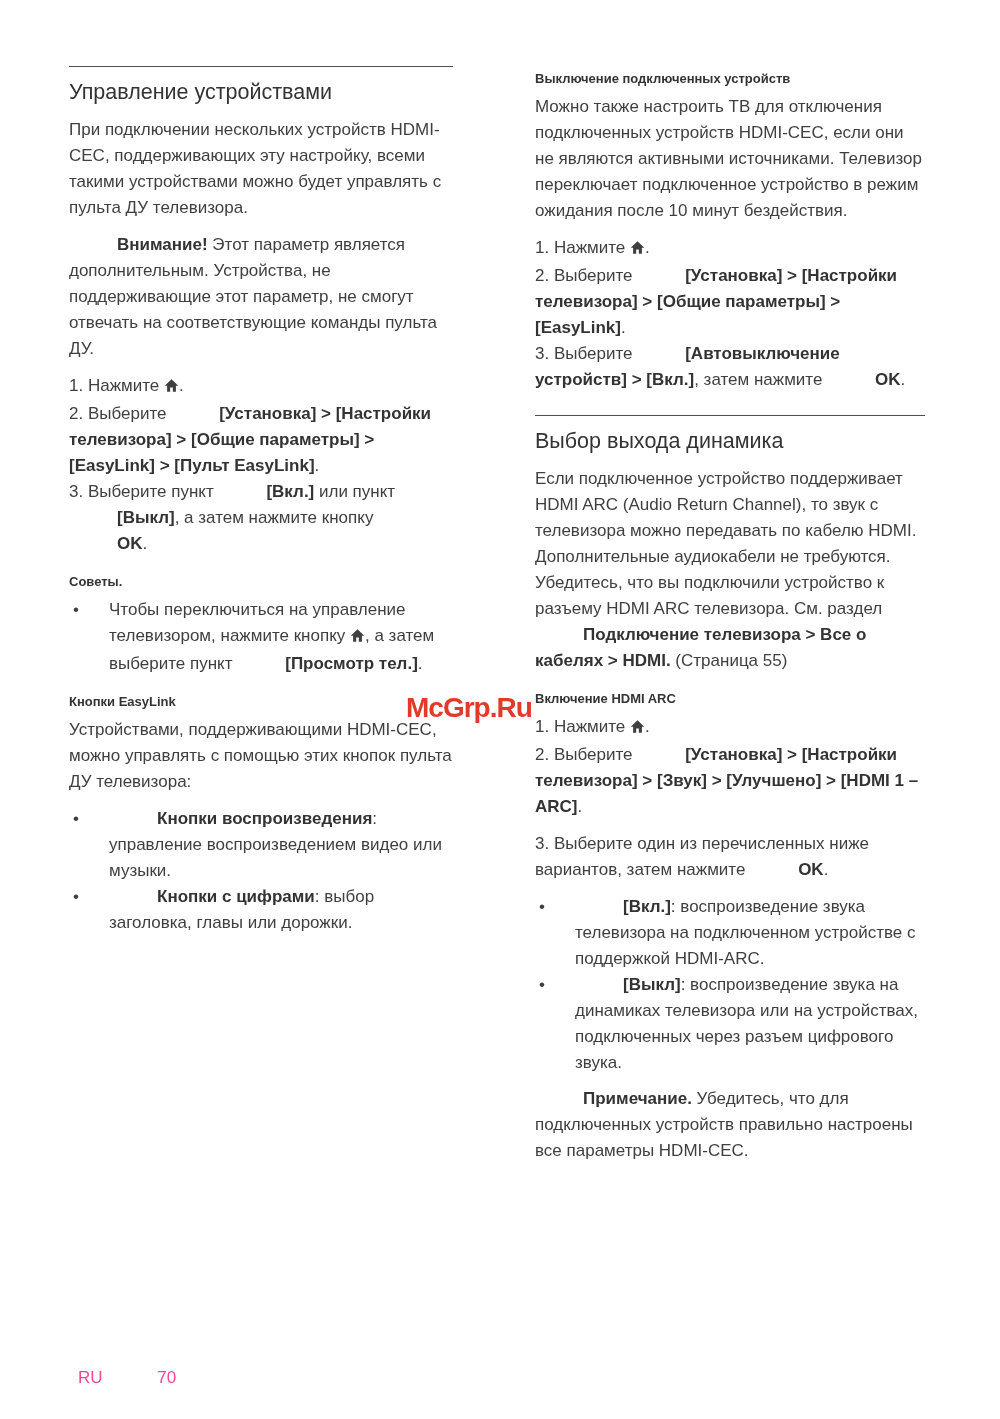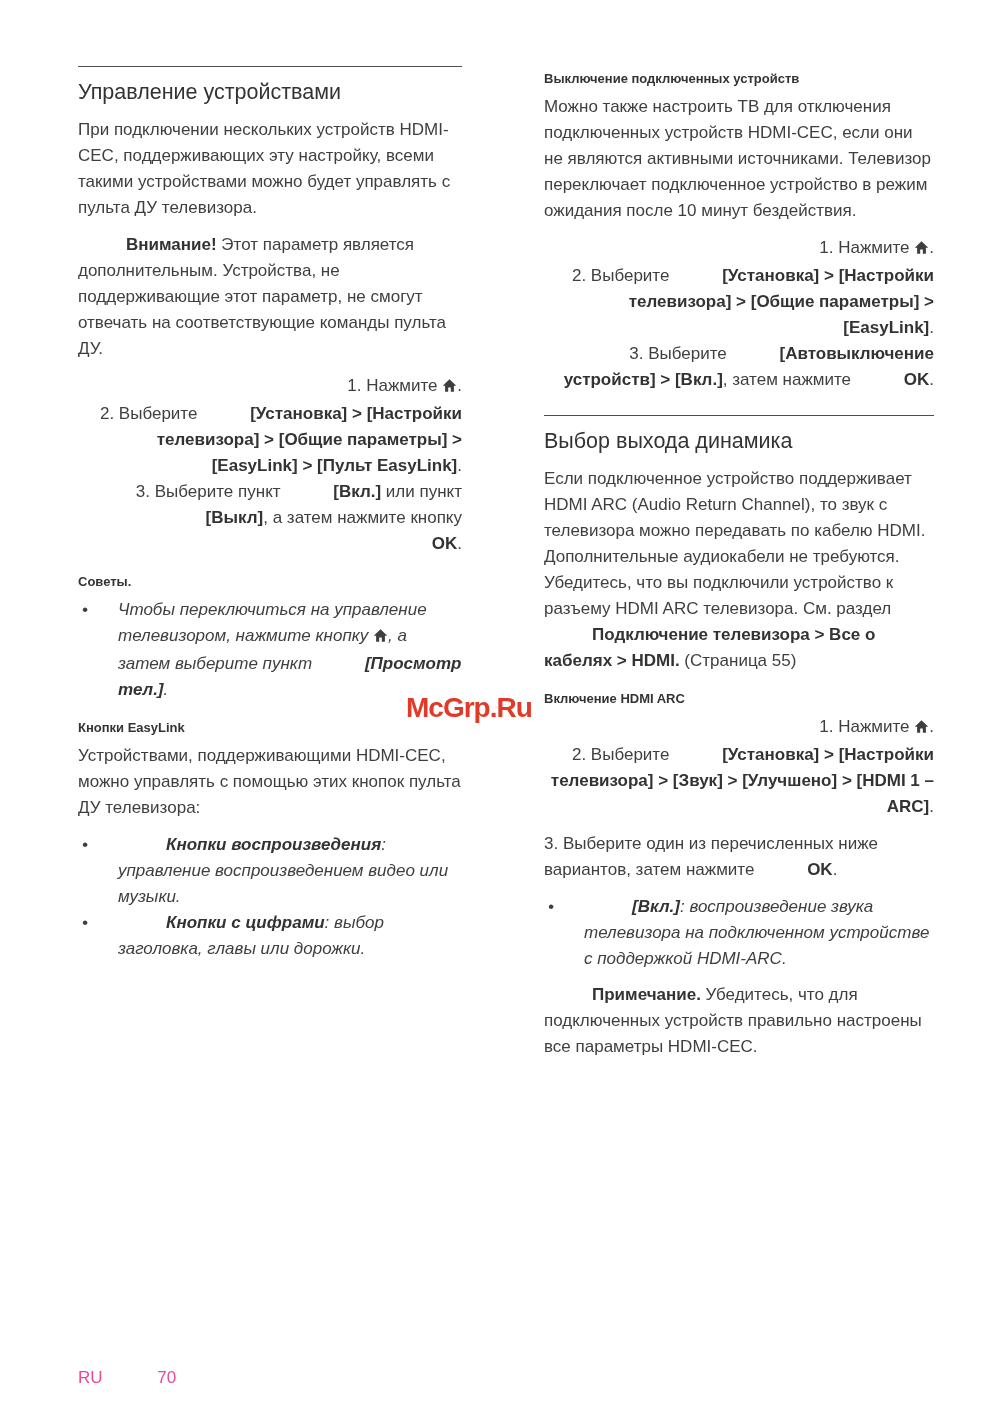--- a/index.html
+++ b/index.html
@@ -8,21 +8,21 @@
     height: 1419px;
     background: #ffffff;
     font-family: "Liberation Sans", sans-serif;
     color: #3f3f3f;
     position: relative;
     overflow: hidden;
   }
   .page {
     position: absolute;
     top: 66px;
-    left: 78px;
+    left: 69px;
     display: flex;
     gap: 82px;
   }
   .col { font-size: 17px; line-height: 26px; }
   .col-left  { width: 384px; }
   .col-right { width: 390px; }
 
   h2.section-heading {
     margin: 22px 0 12px 0;
     padding-top: 12px;
@@ -35,29 +35,29 @@
   h3.subheading {
     margin: 12px 0 2px 0;
     font-size: 13px;
     line-height: 26px;
     font-weight: bold;
     color: #333333;
   }
   .col > :first-child { margin-top: 0 !important; }
 
   p.paragraph { margin: 0 0 11px 0; }
-  p.step { margin: 0; text-align: right; }
+  p.step { margin: 0; }
   p.step + p.paragraph { margin-top: 11px; }
 
   ul.bullets {
     margin: 2px 0 10px 0;
     padding: 0 0 0 40px;
     list-style: none;
   }
-  ul.bullets li { position: relative; margin: 0; font-style: italic; }
+  ul.bullets li { position: relative; margin: 0; }
   ul.bullets li::before {
     content: "\2022";
     position: absolute;
     left: -36px;
     top: 0;
     color: #3f3f3f;
   }
 
   .b { font-weight: bold; color: #333333; margin-left: 48px; }
 
@@ -123,20 +123,21 @@
       <h2 class="section-heading"><span>Выбор выхода динамика</span></h2>
       <p class="paragraph"><span>Если подключенное устройство поддерживает HDMI ARC (Audio Return Channel), то звук с телевизора можно передавать по кабелю HDMI. Дополнительные аудиокабели не требуются. Убедитесь, что вы подключили устройство к разъему HDMI ARC телевизора. См. раздел </span><span class="b">Подключение телевизора &gt; Все о кабелях &gt; HDMI.</span><span> (Страница 55)</span></p>
       <h3 class="subheading"><span>Включение HDMI ARC</span></h3>
       <p class="step"><span>1. Нажмите </span><span class="icon"><svg viewBox="0 0 16 16" width="15" height="15">
             <path fill="currentColor" d="M8 1.3 L15.2 8.3 H12.7 V14.6 H9.4 V10.1 H6.6 V14.6 H3.3 V8.3 H0.8 Z"></path>
           </svg></span><span>.</span></p>
       <p class="step"><span>2. Выберите </span><span class="b">[Установка] &gt; [Настройки телевизора] &gt; [Звук] &gt; [Улучшено] &gt; [HDMI 1 – ARC]</span><span>.</span></p>
       <p class="paragraph"><span>3. Выберите один из перечисленных ниже вариантов, затем нажмите </span><span class="b">OK</span><span>.</span></p>
       <ul class="bullets">
         <li><span class="b">[Вкл.]</span><span>: воспроизведение звука телевизора на подключенном устройстве с поддержкой HDMI-ARC.</span></li>
+        <li><span class="b">[Выкл]</span><span>: воспроизведение звука на динамиках телевизора или на устройствах, подключенных через разъем цифрового звука.</span></li>
       </ul>
       <p class="paragraph"><span class="b">Примечание.</span><span> Убедитесь, что для подключенных устройств правильно настроены все параметры HDMI-CEC.</span></p>
     </div>
 </div>
 
 <div class="watermark" id="watermark" style="color: rgb(224, 48, 30);">McGrp.Ru</div>
 
 <div class="page-footer">
   <span class="footer-lang">RU</span>
   <span class="footer-page-number">70</span>

